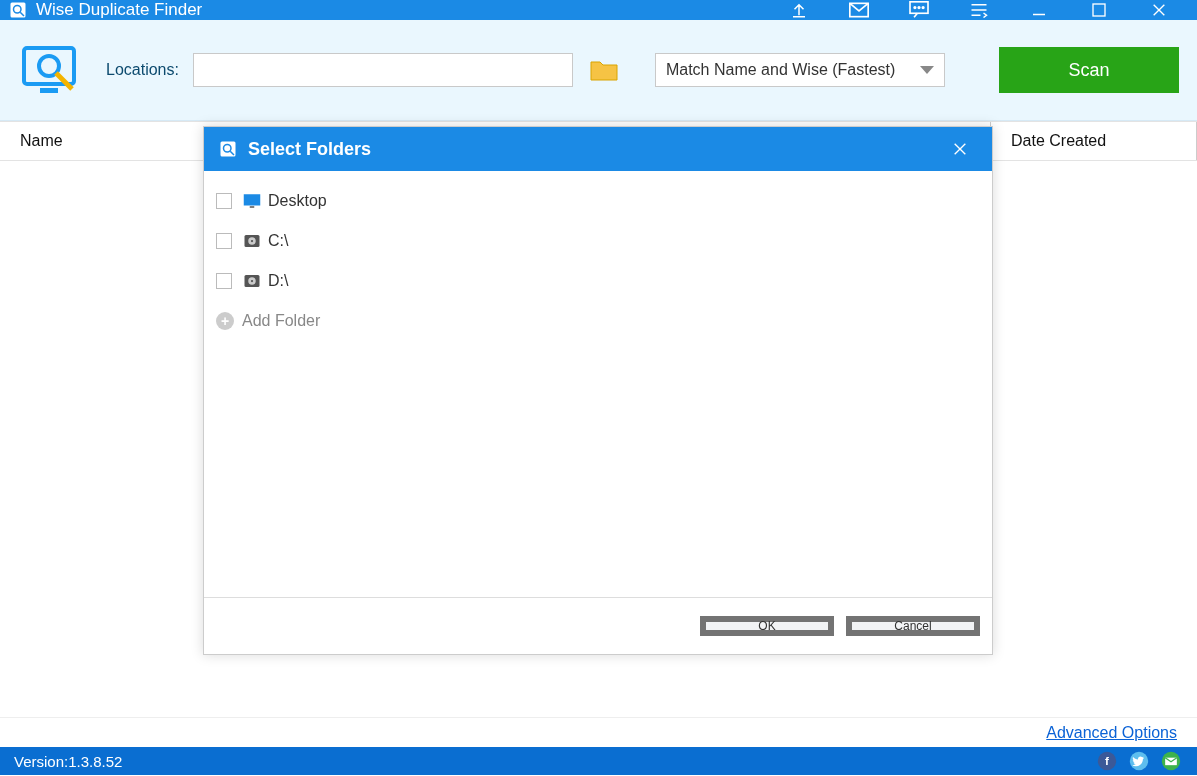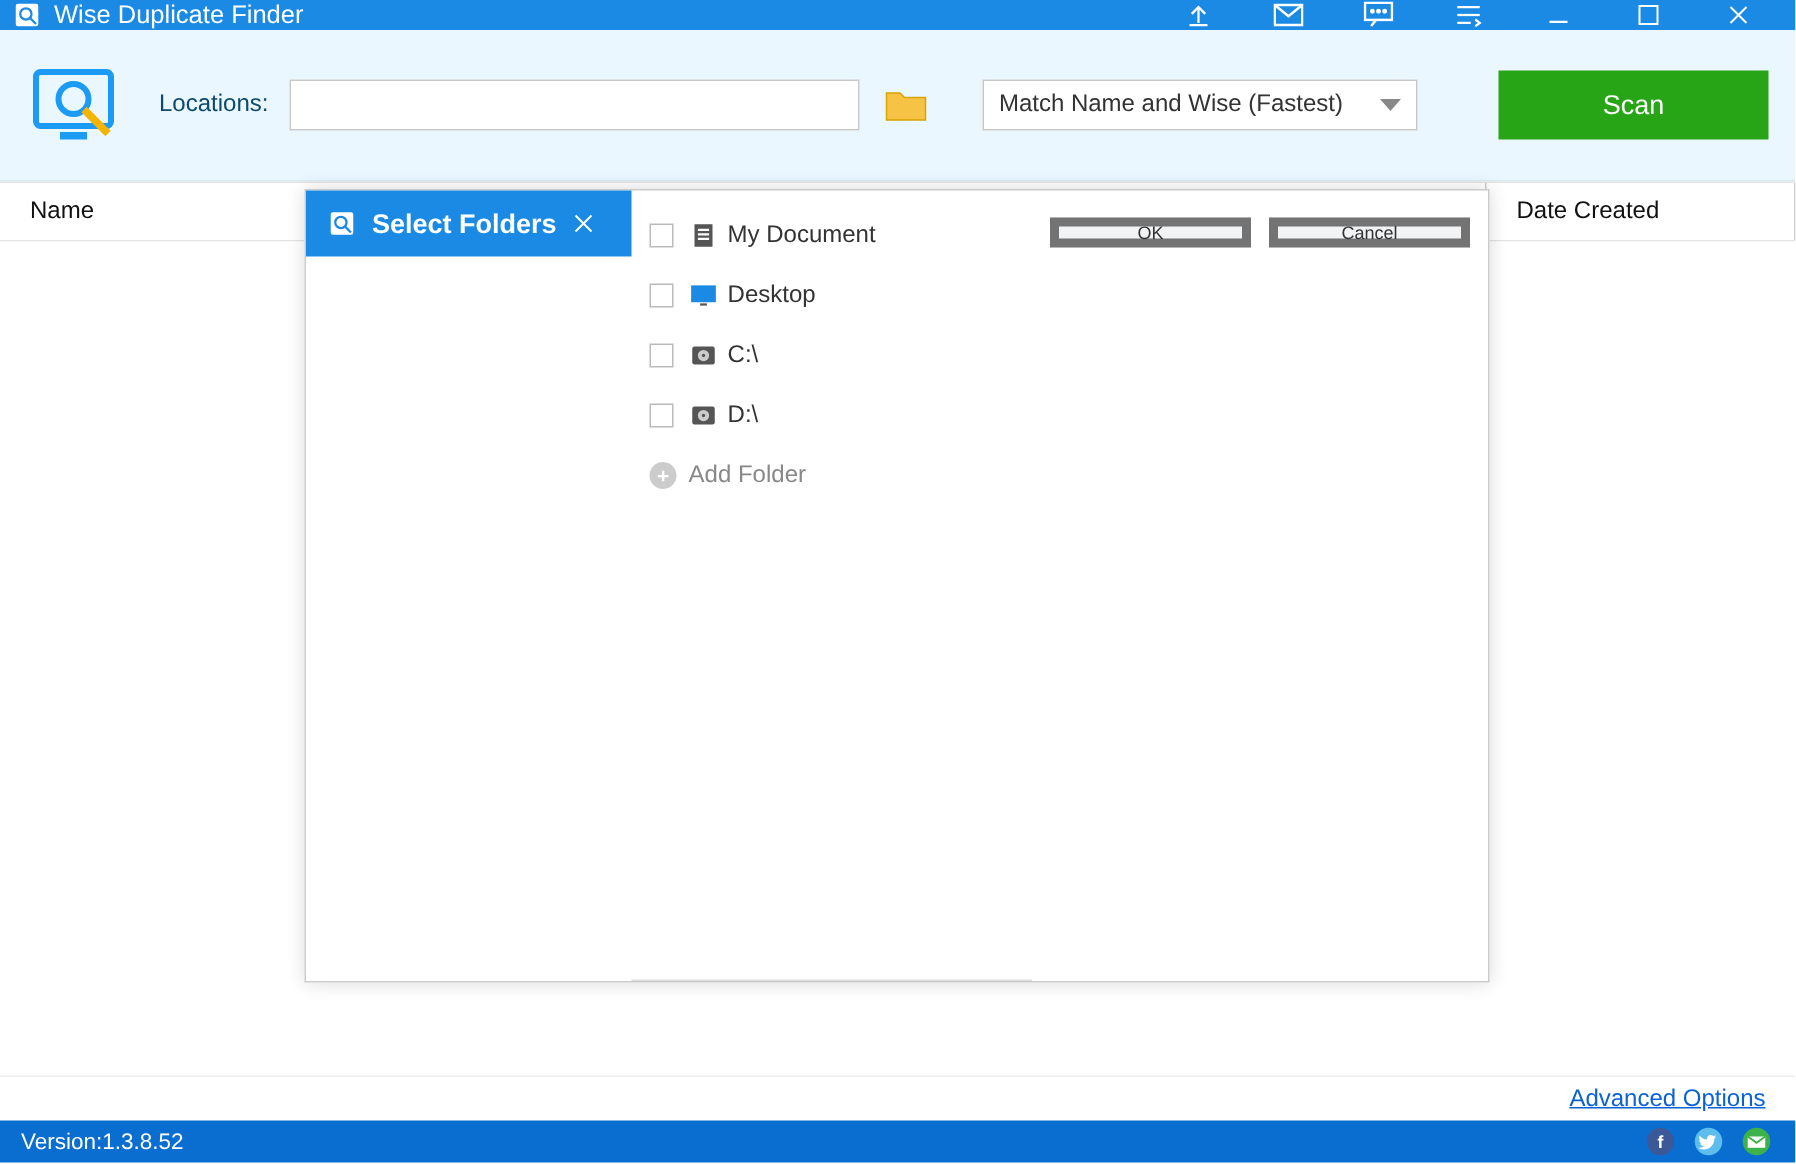--- a/index.html
+++ b/index.html
@@ -125,21 +125,21 @@
   
   .dialog {
     position:absolute;
     left: 203px;
     top: 126px;
     width: 790px;
     height: 529px;
     background:#fff;
     box-shadow: 0 0 12px rgba(0,0,0,0.15);
     border:1px solid #ccc;
-    display:flex;flex-direction:row;
+    display:flex;flex-direction:column;
   }
   .dialog-titlebar {
     background:#1b8ae5;
     height:44px;
     display:flex;align-items:center;
     color:#fff;
     padding: 0 14px;
   }
   .dialog-titlebar .d-icon {
     width:20px;height:20px;margin-right:10px;
@@ -327,32 +327,20 @@
     <span class="spacer"></span>
     <div class="d-close">
       <svg width="16" height="16" viewBox="0 0 24 24" stroke="#fff" stroke-width="2">
           <line x1="4" y1="4" x2="20" y2="20"></line>
           <line x1="20" y1="4" x2="4" y2="20"></line>
         </svg>
     </div>
   </div>
   <div class="dialog-body">
 
-    <div class="folder-row">
-      <span class="cb"></span>
-      <span class="ficon">
-        <svg width="18" height="18" viewBox="0 0 24 24">
-            <rect x="4" y="2" width="16" height="20" fill="#555"></rect>
-            <rect x="7" y="6" width="10" height="2" fill="#fff"></rect>
-            <rect x="7" y="10" width="10" height="2" fill="#fff"></rect>
-            <rect x="7" y="14" width="10" height="2" fill="#fff"></rect>
-          </svg>
-      </span>
-      <span>My Document</span>
-    </div>
 
     <div class="folder-row">
       <span class="cb"></span>
       <span class="ficon">
         <svg width="18" height="16" viewBox="0 0 24 20">
             <rect x="1" y="1" width="22" height="15" fill="#1b8ae5"></rect>
             <rect x="9" y="17" width="6" height="2" fill="#555"></rect>
           </svg>
       </span>
       <span>Desktop</span>

